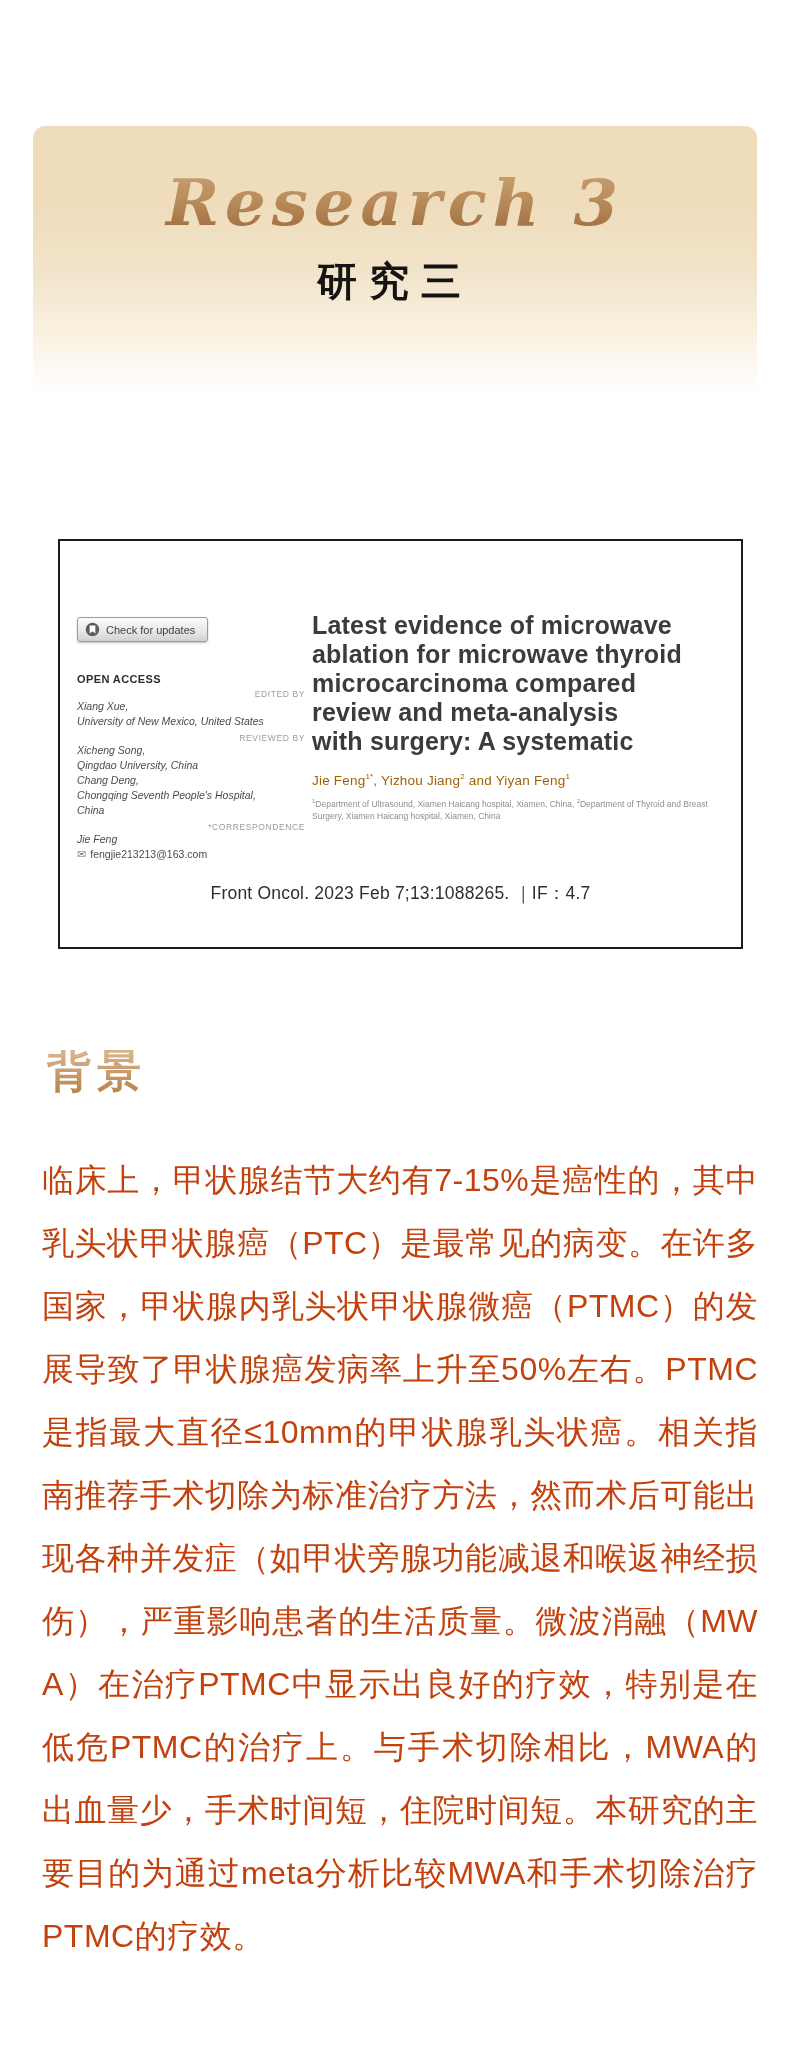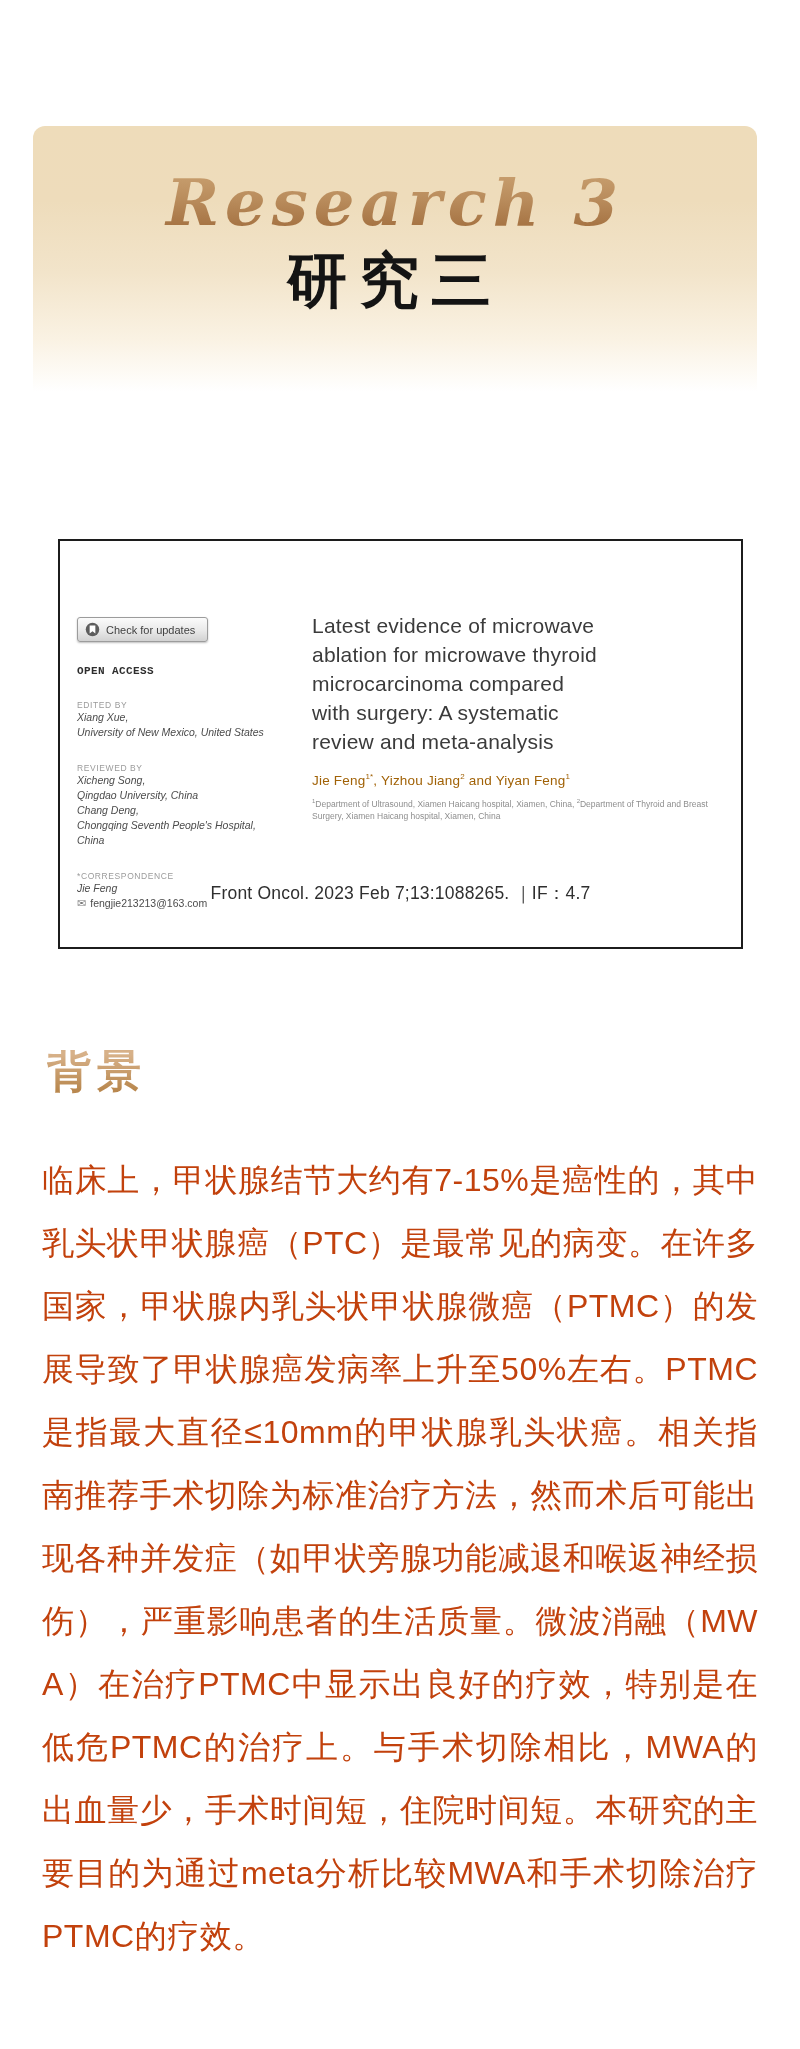--- a/index.html
+++ b/index.html
@@ -21,21 +21,21 @@
     text-align:center;
     font-family:"DejaVu Serif", serif;
     font-style:italic; font-weight:bold;
     font-size:64px; line-height:70px; letter-spacing:6px;
     color:#b08352;
   }
   .research-zh {
     position:absolute; left:0; right:0; top:116px;
     text-align:center;
     font-family:Liberation Sans, sans-serif;
-    font-weight:bold; font-size:60px; line-height:78px; letter-spacing:12px;
+    font-weight:bold; font-size:40px; line-height:78px; letter-spacing:12px;
     color:#141414;
   }
   @supports ((-webkit-background-clip: text) or (background-clip: text)) {
     .research-en {
       background:linear-gradient(180deg,#c9a070 5%,#b98c5c 45%,#a06c3c 95%);
       -webkit-background-clip:text; background-clip:text; color:transparent;
     }
   }
 
   
@@ -47,33 +47,33 @@
   .check-btn {
     display:inline-flex; align-items:center; gap:6px;
     border:1px solid #9c9c9c; border-radius:3px;
     background:linear-gradient(180deg,#fbfbfb 0%,#e9e9e9 55%,#d2d2d2 100%);
     box-shadow:0 1px 2px rgba(0,0,0,0.25);
     padding:4px 12px 4px 7px;
     font-size:11px; color:#3f3f3f; cursor:pointer;
   }
   .check-btn svg { display:block; }
   .open-access {
-    margin-top:23px; font-size:11px; font-weight:bold; color:#2e2e2e; letter-spacing:0.4px;font-family:Liberation Mono, monospace;
+    margin-top:31px; font-size:11px; font-weight:bold; color:#2e2e2e; letter-spacing:0.4px;
   }
   .meta-label {
-    margin-top:23px; font-size:8.5px; color:#9b9b9b; letter-spacing:0.6px;
+    margin-top:4px; font-size:8.5px; color:#9b9b9b; letter-spacing:0.6px;text-align:right;
   }
   .meta-text { font-size:10.5px; color:#4b4b4b; line-height:15px;font-style:italic; }
   .email-row { display:flex; align-items:center; gap:4px; font-size:10.5px; color:#4b4b4b; line-height:15px; }
   .email-icon { font-size:11px; color:#7a7a7a; }
   .email-text { cursor:pointer; }
 
   .right-col { position:absolute; left:252px; top:70px; width:420px; }
   .paper-title {
-    font-size:21px; line-height:29px; color:#3b3b3b; letter-spacing:0.2px; font-weight:400;
+    font-size:25px; line-height:29px; color:#3b3b3b; letter-spacing:0.2px; font-weight:700;
   }
   .paper-authors { margin-top:16px; font-size:13.5px; color:#a16207; letter-spacing:0.2px; }
   .paper-authors sup { font-size:8px; }
   .paper-affils { margin-top:7px; font-size:8.5px; color:#8e8e8e; line-height:13px; }
   .paper-affils sup { font-size:6px; }
   .citation {
     position:absolute; left:0; right:0; bottom:42px;
     text-align:center; font-size:17.5px; color:#2f2f2f; letter-spacing:0.2px;
   }
 
@@ -137,22 +137,22 @@
       <span class="email-icon">✉</span>
       <span class="email-text">fengjie213213@163.com</span>
     </div>
   </div>
 
   <div class="right-col">
     <div class="paper-title">
       <div>Latest evidence of microwave</div>
       <div>ablation for microwave thyroid</div>
       <div>microcarcinoma compared</div>
+      <div>review and meta-analysis</div>
       <div>with surgery: A systematic</div>
-      <div>review and meta-analysis</div>
     </div>
     <div class="paper-authors"><span>Jie Feng</span><sup>1*</sup><span>, Yizhou Jiang</span><sup>2</sup><span> and Yiyan Feng</span><sup>1</sup></div>
     <div class="paper-affils"><sup>1</sup><span>Department of Ultrasound, Xiamen Haicang hospital, Xiamen, China, </span><sup>2</sup><span>Department of Thyroid and Breast Surgery, Xiamen Haicang hospital, Xiamen, China</span></div>
   </div>
 
   <div class="citation">Front Oncol. 2023 Feb 7;13:1088265. ｜IF：4.7</div>
 </div>
 
 <div class="bg-heading">背景</div>
 

